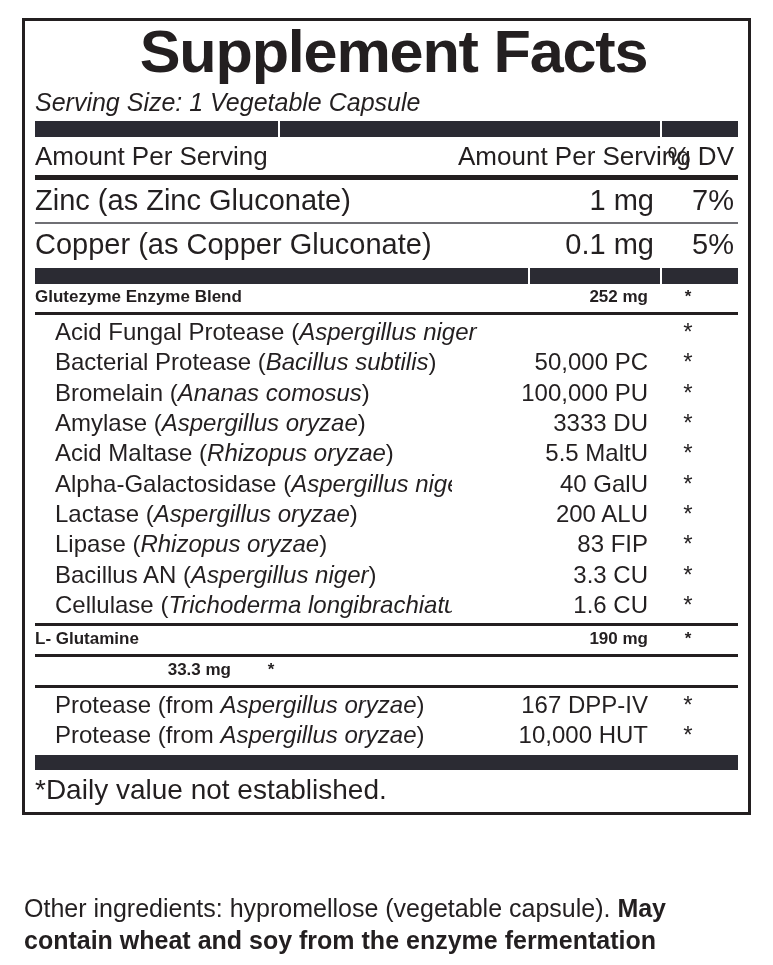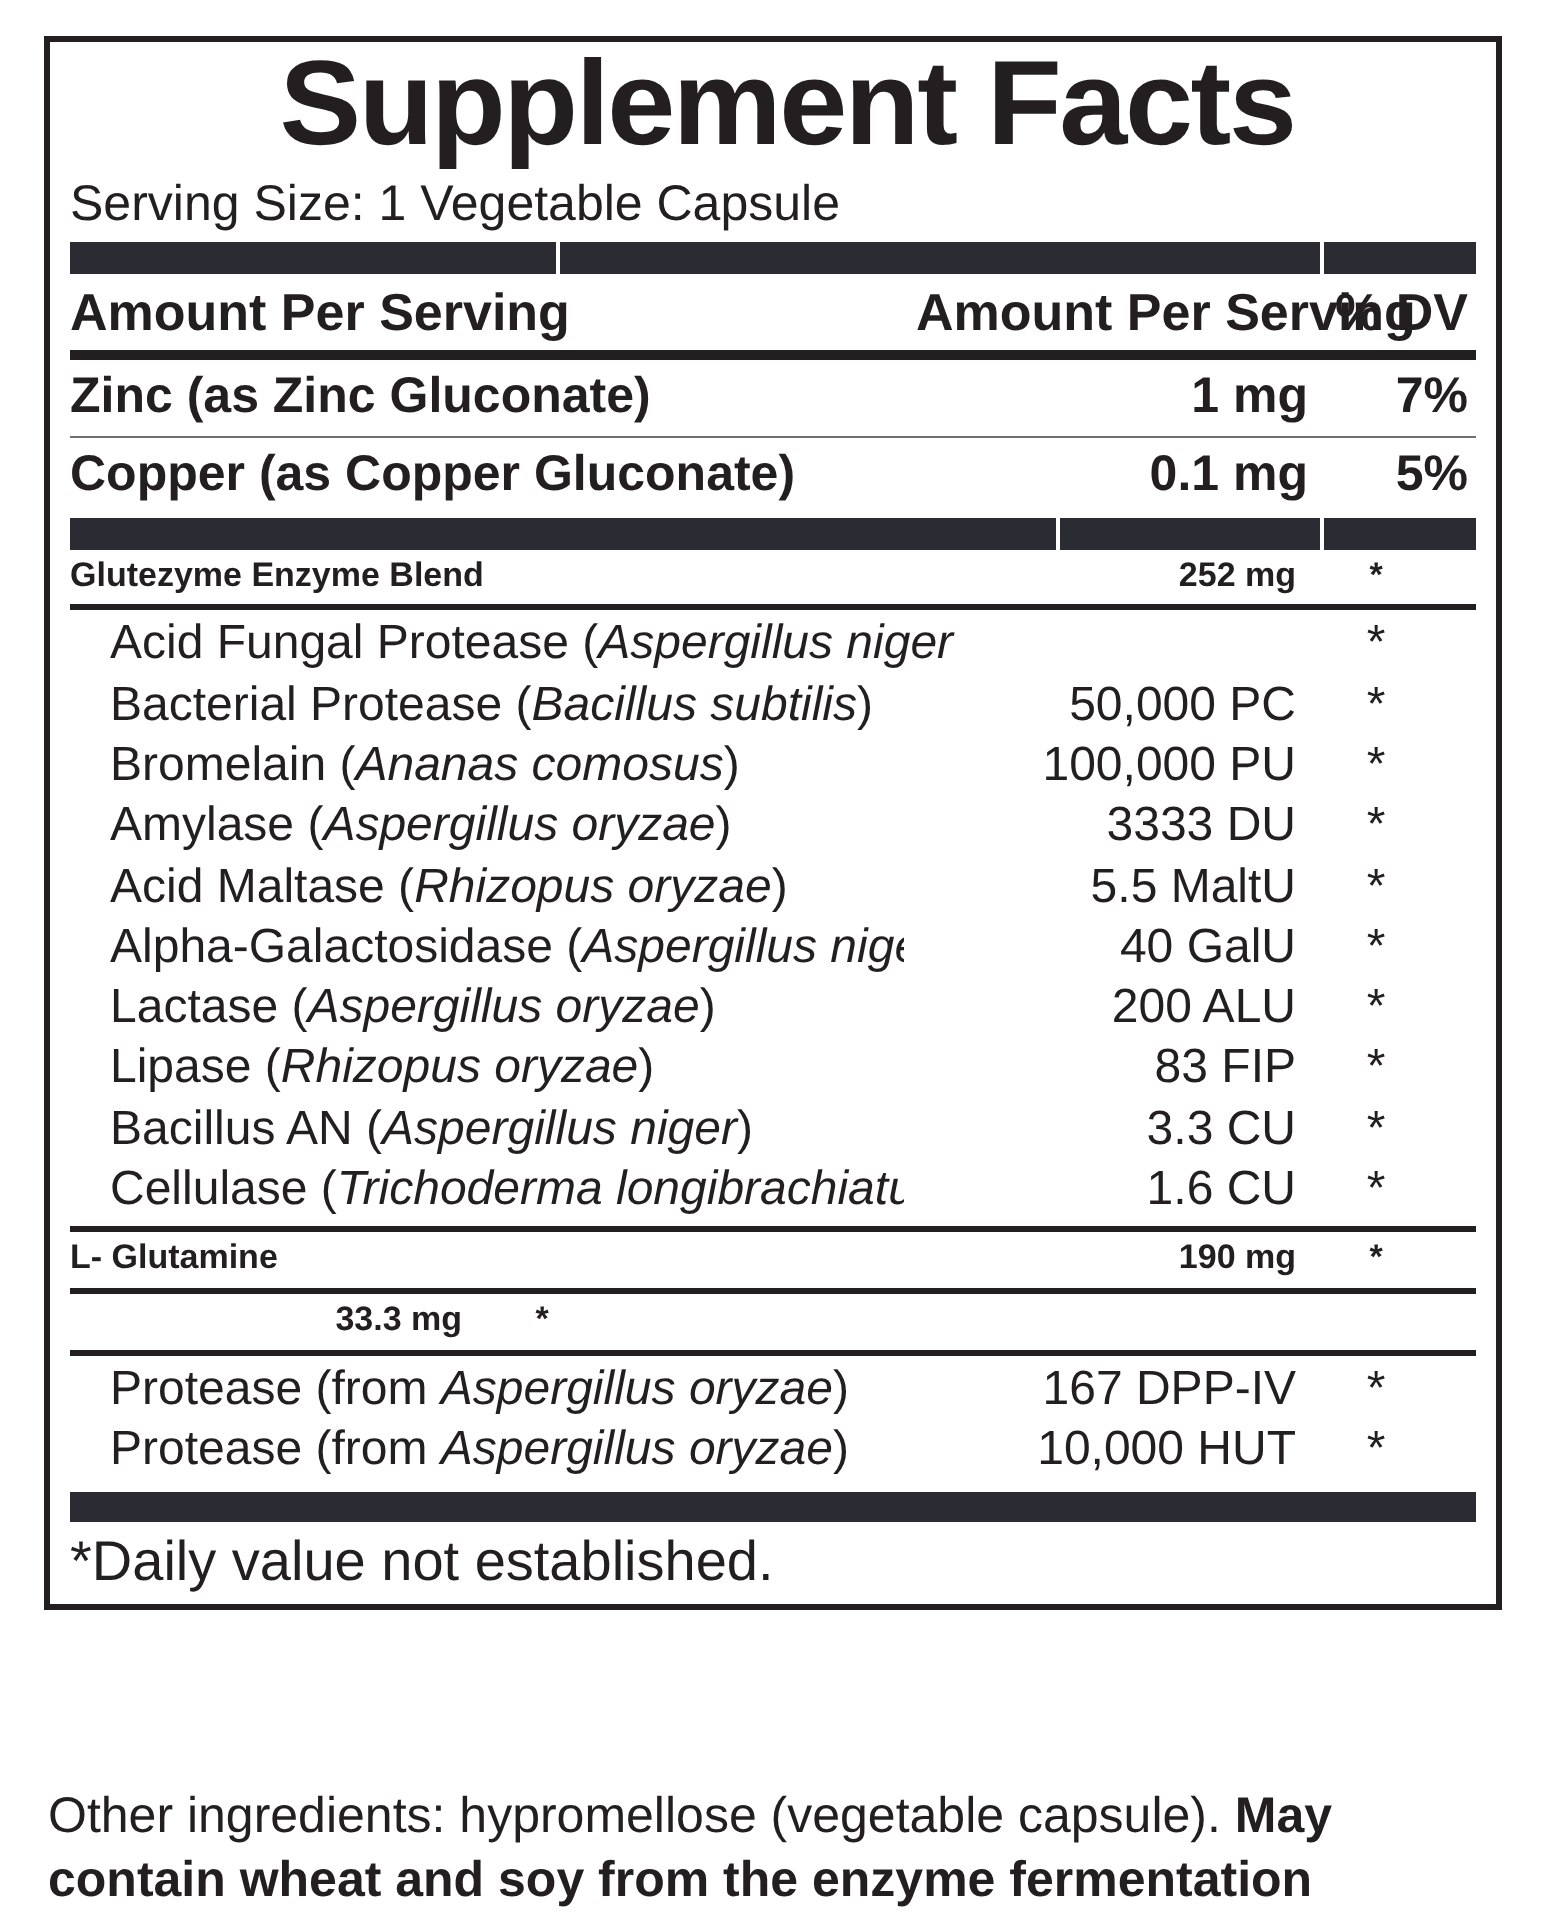--- a/index.html
+++ b/index.html
@@ -46,20 +46,21 @@
     white-space: nowrap;
     transform: scaleX(1.02);
     transform-origin: left center;
   }
 
   .serving-size {
     font-size: 25px;
     line-height: 1.15;
     margin: 6px 0 4px 0;
     white-space: nowrap;
+    font-style: italic;
   }
 
   
   .bar-thick {
     position: relative;
     height: 16px;
     background: #2b2b33;
     margin: 2px 0 0 0;
   }
   .bar-thick .seg {
@@ -116,32 +117,31 @@
     white-space: nowrap;
     padding-right: 4px;
   }
   .cell-dv.star {
     text-align: center;
     padding-right: 10px;
   }
 
   
   .row-header {
-    font-weight: bold;
+    font-weight: normal;
     font-size: 26px;
     line-height: 1.25;
     padding: 3px 0 3px 0;
   }
 
   
   .row-nutrient {
-    font-size: 25px;
+    font-size: 29px;
     line-height: 1.22;
     padding: 3px 0 4px 0;
-    font-weight: bold;
   }
 
   
   .row-blend {
     font-weight: bold;
     font-size: 17px;
     line-height: 1.22;
     padding: 3px 0 4px 0;
   }
 

